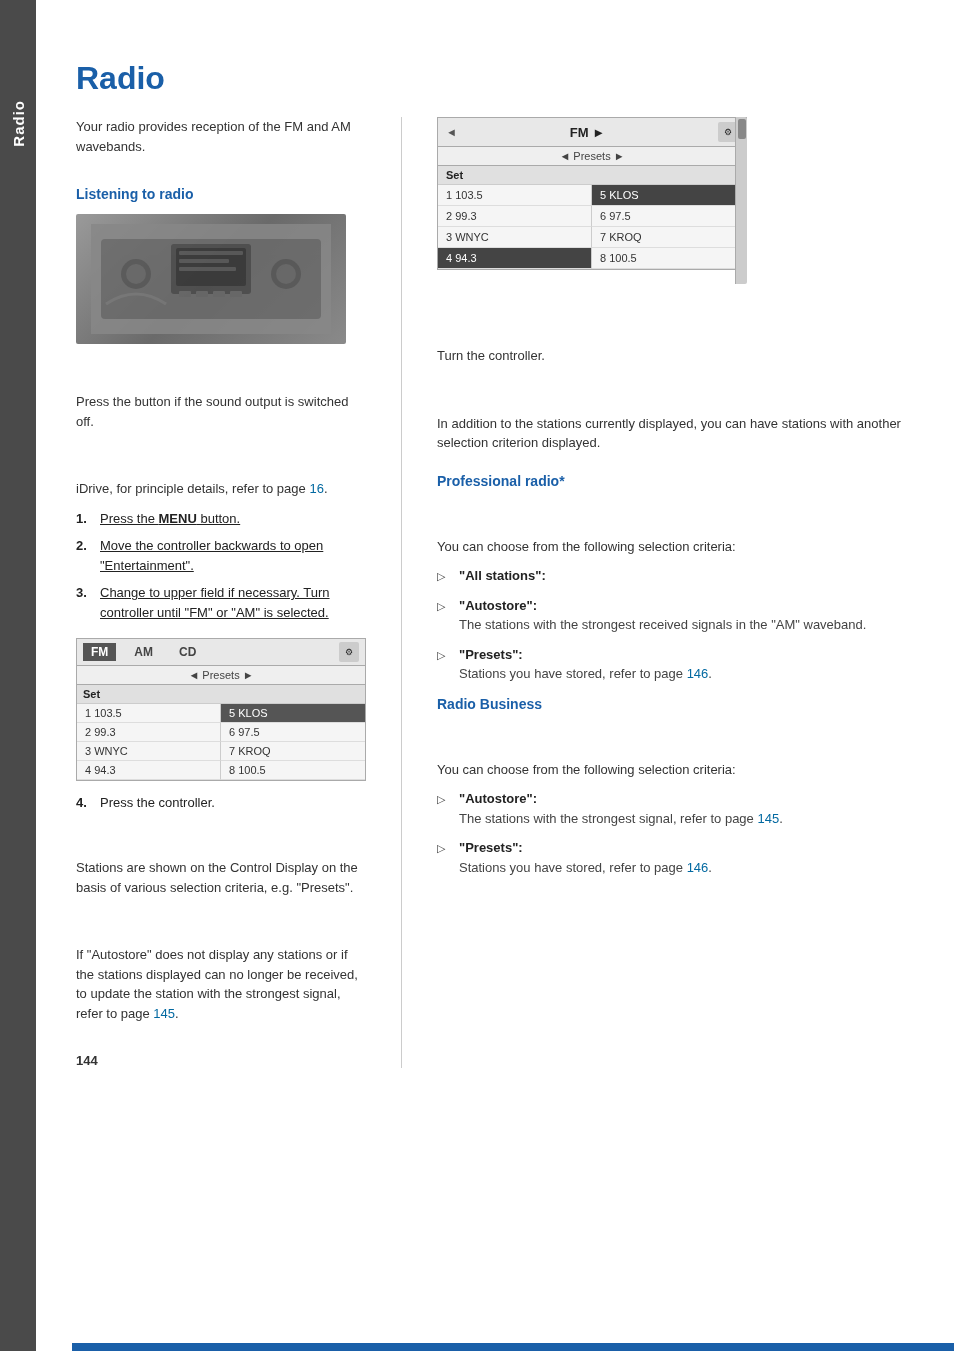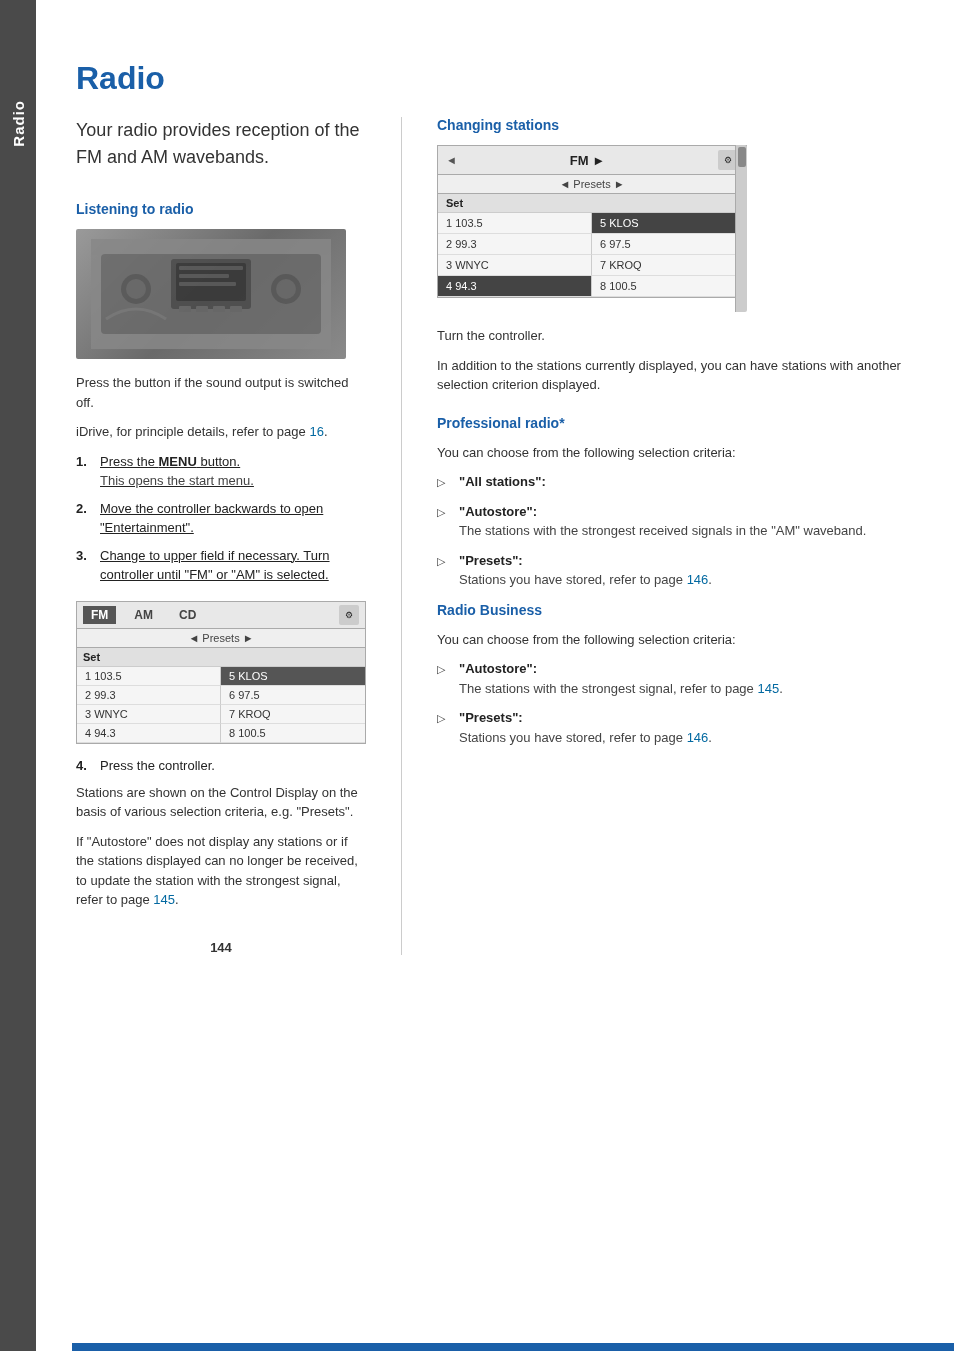--- a/index.html
+++ b/index.html
@@ -49,21 +49,21 @@
     
     .page-title {
       font-size: 32px;
       font-weight: bold;
       color: #1a5fa8;
       margin-bottom: 20px;
     }
 
     
     .intro-text {
-      font-size: 18px;
+      font-size: 13px;
       color: #333;
       margin-bottom: 30px;
       line-height: 1.5;
       max-width: 290px;
     }
 
     
     .two-col {
       display: flex;
       gap: 30px;
@@ -210,20 +210,21 @@
     .step-4 .step-num {
       font-weight: bold;
     }
 
     
     .body-para {
       font-size: 13px;
       line-height: 1.5;
       margin-bottom: 10px;
       color: #333;
+      margin-top: 48px;
     }
 
     
     .page-link {
       color: #0369a1;
       text-decoration: none;
     }
 
     
     .cs-display {
@@ -314,21 +315,21 @@
     .bullet-title {
       font-weight: bold;
     }
     .bullet-desc {
       display: block;
       color: #444;
     }
 
     
     .page-number {
-      text-align: center;
+      text-align: left;
       font-size: 13px;
       font-weight: bold;
       color: #333;
       margin-top: 30px;
     }
 
     
     .bottom-bar {
       position: absolute;
       bottom: 0;
@@ -405,21 +406,20 @@
           <p class="body-para">
             <span>iDrive, for principle details, refer to page</span>
             <a class="page-link">16</a>.
           </p>
 
           <ol class="step-list">
             <li>
               <span class="step-num inline-bold">1.</span>
               <span class="step-content">
                 Press the <strong>MENU</strong> button.
-                <span class="step-sub">This opens the start menu.</span>
               </span>
             </li>
             <li>
               <span class="step-num inline-bold">2.</span>
               <span class="step-content">Move the controller backwards to open "Entertainment".</span>
             </li>
             <li>
               <span class="step-num inline-bold">3.</span>
               <span class="step-content">Change to upper field if necessary. Turn controller until "FM" or "AM" is selected.</span>
             </li>
@@ -462,21 +462,20 @@
 
         <div class="page-number">144</div>
 
       </div>
 
       <div class="col-divider"></div>
 
       <div class="col-right">
 
         <div>
-          <h2 class="section-heading">Changing stations</h2>
 
           
           <div style="position:relative; display:inline-block; margin-bottom:14px;">
             <div class="cs-display">
               <div class="cs-top-bar">
                 <span class="cs-nav-arrows">◄</span>
                 <span class="cs-fm-label">FM ►</span>
                 <span class="cs-icon">⚙</span>
               </div>
               <div class="cs-presets-bar">◄ Presets ►</div>

